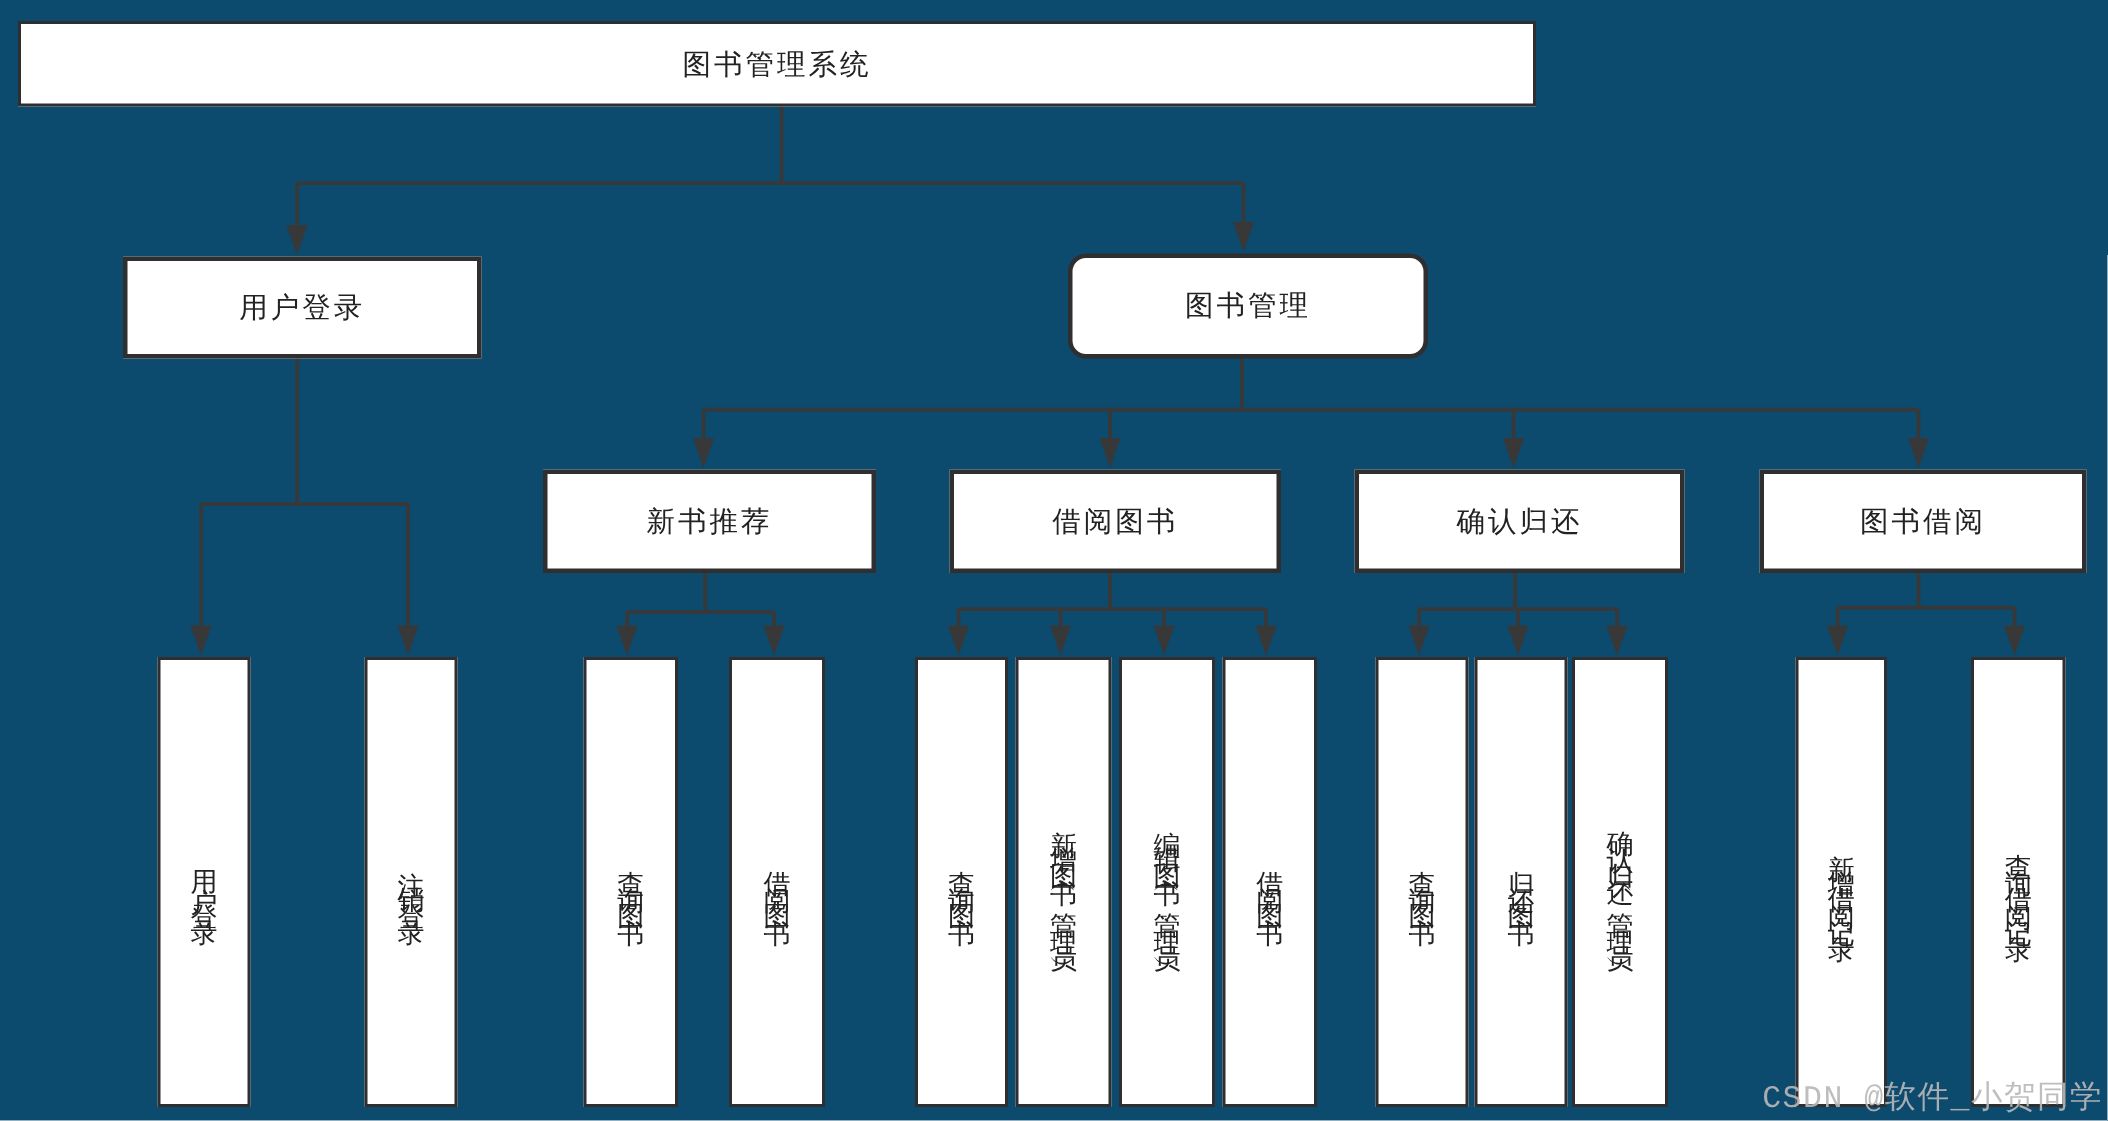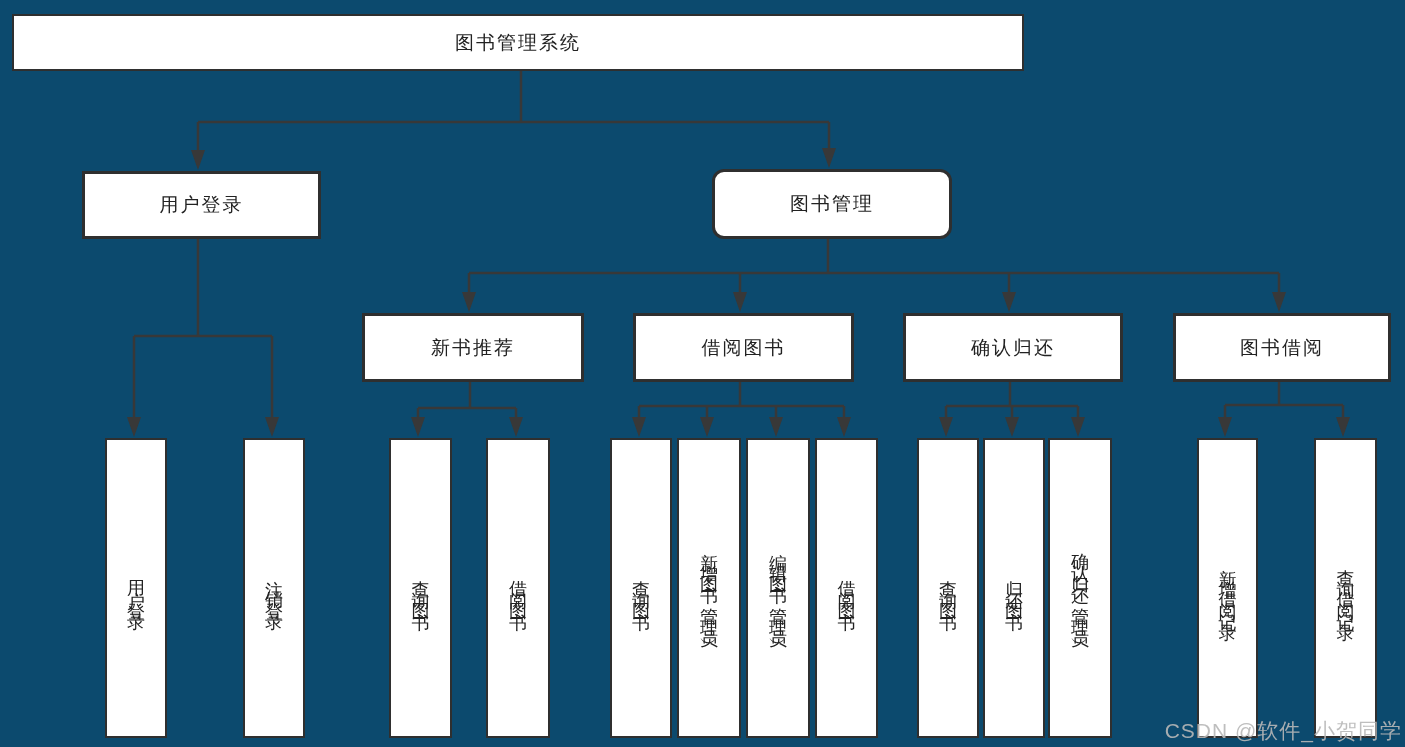--- a/index.html
+++ b/index.html
@@ -38,21 +38,21 @@
   #lf-b1{left:677px;width:60px;}
   #lf-b2{left:746px;width:60px;}
   #lf-b3{left:815px;width:59px;}
   #lf-c0{left:917px;width:58px;}
   #lf-c1{left:983px;width:58px;}
   #lf-c2{left:1048px;width:60px;}
   #lf-r0{left:1197px;width:57px;}
   #lf-r1{left:1314px;width:59px;}
   #watermark{
     position:absolute;right:3px;bottom:2px;z-index:3;
-    font-size:21px;color:#b8b8b8;letter-spacing:1px;opacity:.9;
+    font-size:21px;color:#b8b8b8;letter-spacing:1px;opacity:.9;font-family:Liberation Mono, monospace;
   }
 </style>
 </head>
 <body>
 
 <div class="canvas">
 
   <svg class="wires" width="1405" height="747" viewBox="0 0 1405 747">
     <path class="wire" d="
       M521,67 V122 M198,122 H829 M198,122 V152 M829,122 V150

